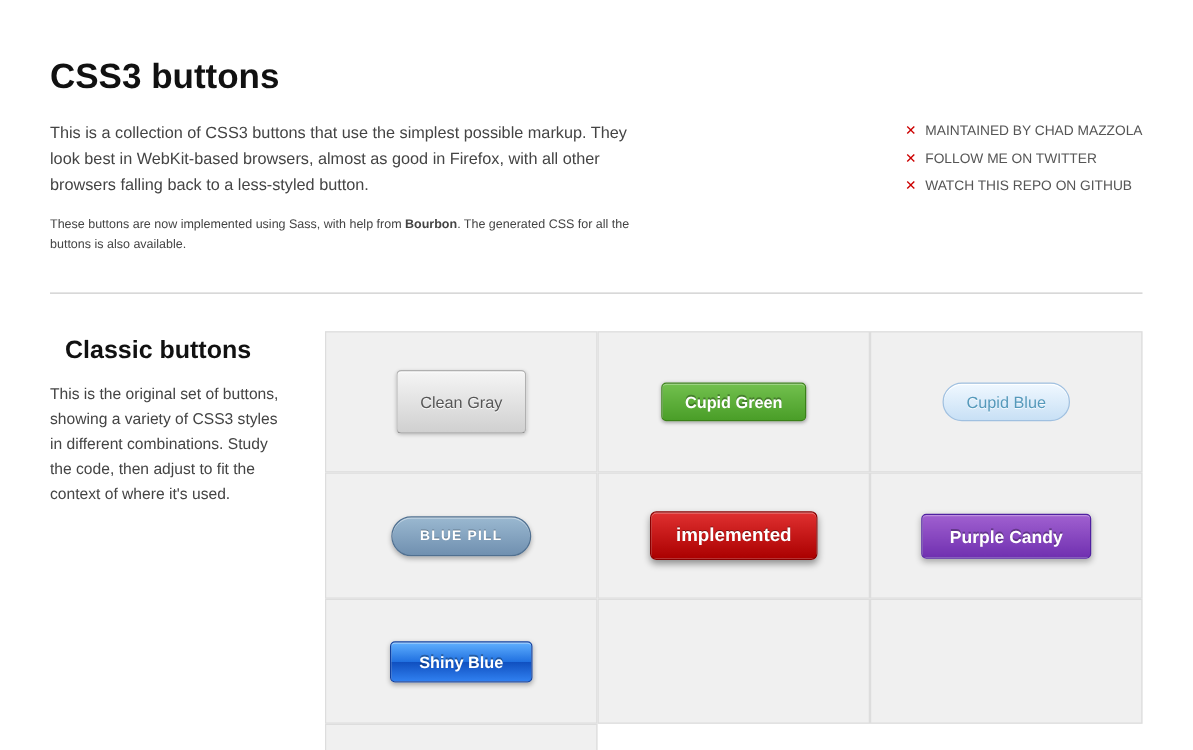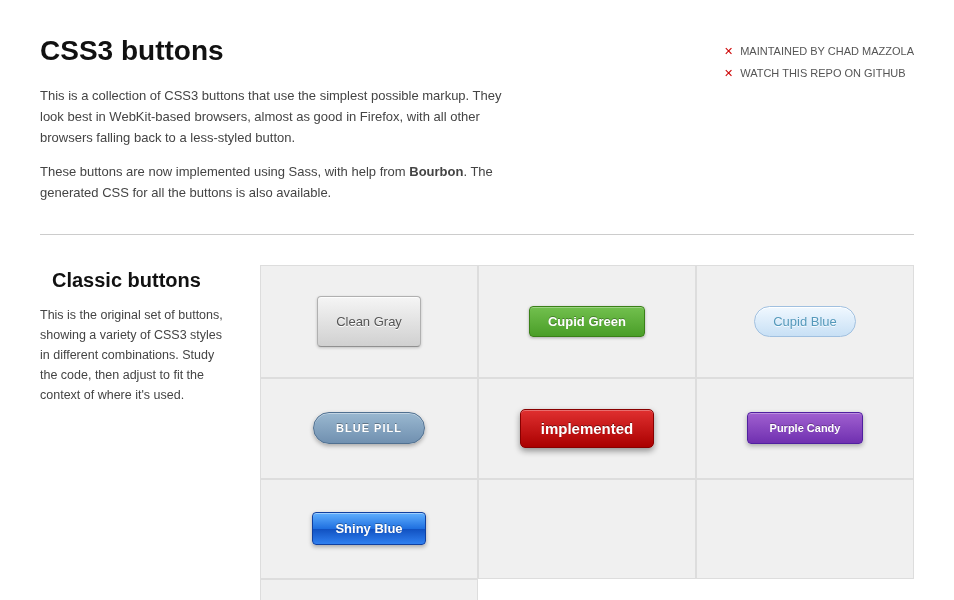--- a/index.html
+++ b/index.html
@@ -14,22 +14,23 @@
     .page-wrapper {
       max-width: 954px;
       margin: 0 auto;
       padding: 30px 40px;
     }
 
     
     .header-section {
       display: flex;
       justify-content: space-between;
-      align-items: flex-start;
+      align-items: center;
       margin-bottom: 30px;
+      margin-top: 10px;
     }
 
     .header-left {
       max-width: 480px;
     }
 
     .page-title {
       font-size: 28px;
       font-weight: bold;
       color: #111;
@@ -37,21 +38,21 @@
     }
 
     .header-desc {
       font-size: 13px;
       color: #444;
       line-height: 1.6;
       margin-bottom: 14px;
     }
 
     .header-desc-2 {
-      font-size: 13px;
+      font-size: 10px;
       color: #444;
       line-height: 1.6;
     }
 
     .header-desc-2 strong {
       font-weight: bold;
     }
 
     .header-right {
       font-size: 11px;
@@ -219,21 +220,21 @@
       cursor: pointer;
       box-shadow: 0 4px 8px rgba(0,0,0,0.4), inset 0 1px 0 rgba(255,255,255,0.3);
       text-shadow: 0 -2px 0 rgba(0,0,0,0.4);
     }
 
     
     .btn-purple-candy {
       background: linear-gradient(to bottom, #a060d0 0%, #7030b0 100%);
       border: 1px solid #5020a0;
       color: #fff;
-      font-size: 11px;
+      font-size: 14px;
       font-weight: bold;
       padding: 9px 22px;
       border-radius: 4px;
       cursor: pointer;
       box-shadow: 0 2px 5px rgba(0,0,0,0.3), inset 0 1px 0 rgba(255,255,255,0.3);
       text-shadow: 0 -1px 0 rgba(0,0,0,0.3);
       text-align: right;
     }
 
     
@@ -271,20 +272,24 @@
         <span>These buttons are now implemented using Sass, with help from </span><strong>Bourbon</strong><span>. The generated CSS for all the buttons is also available.</span>
       </p>
     </div>
     <div class="header-right">
       <div>
         <span class="x-mark">✕</span>
         <span>MAINTAINED BY CHAD MAZZOLA</span>
       </div>
       <div>
         <span class="x-mark">✕</span>
+        <span>FOLLOW ME ON TWITTER</span>
+      </div>
+      <div>
+        <span class="x-mark">✕</span>
         <span>WATCH THIS REPO ON GITHUB</span>
       </div>
     </div>
   </div>
 
   <hr class="divider">
 
   <div class="classic-section">
 
     <div class="classic-description">

